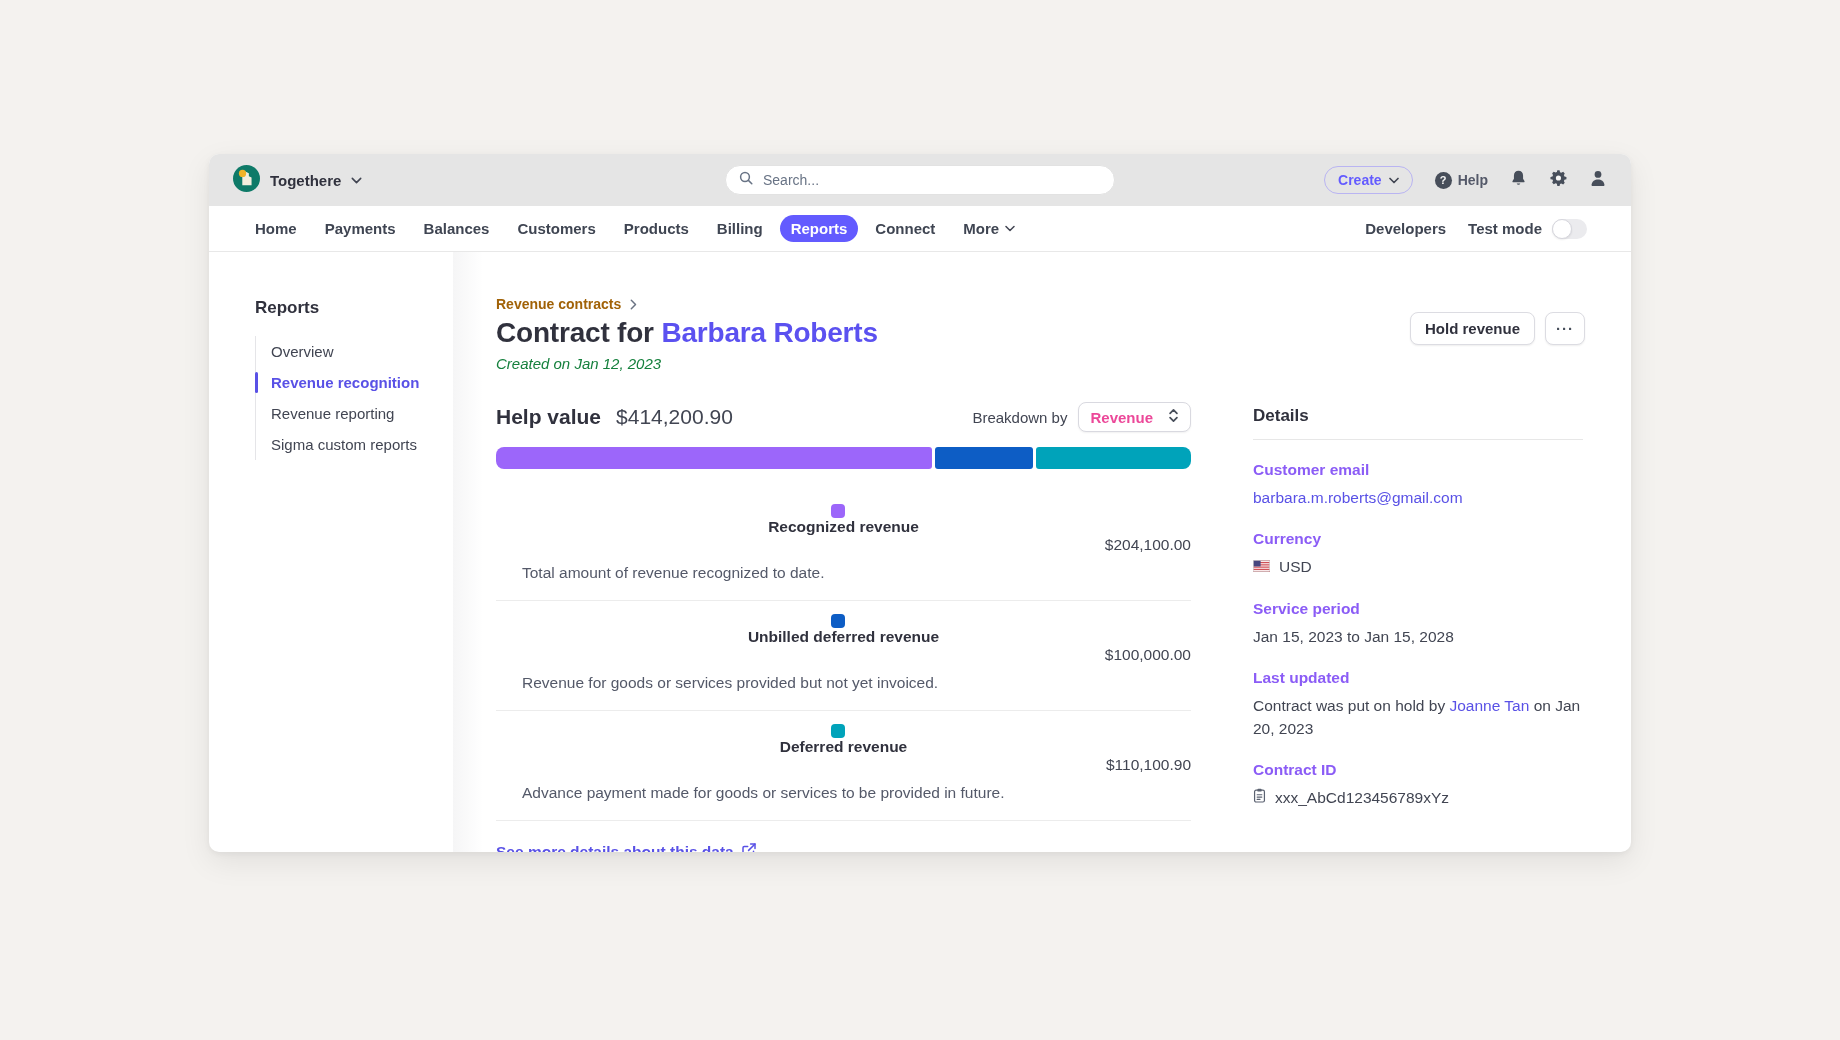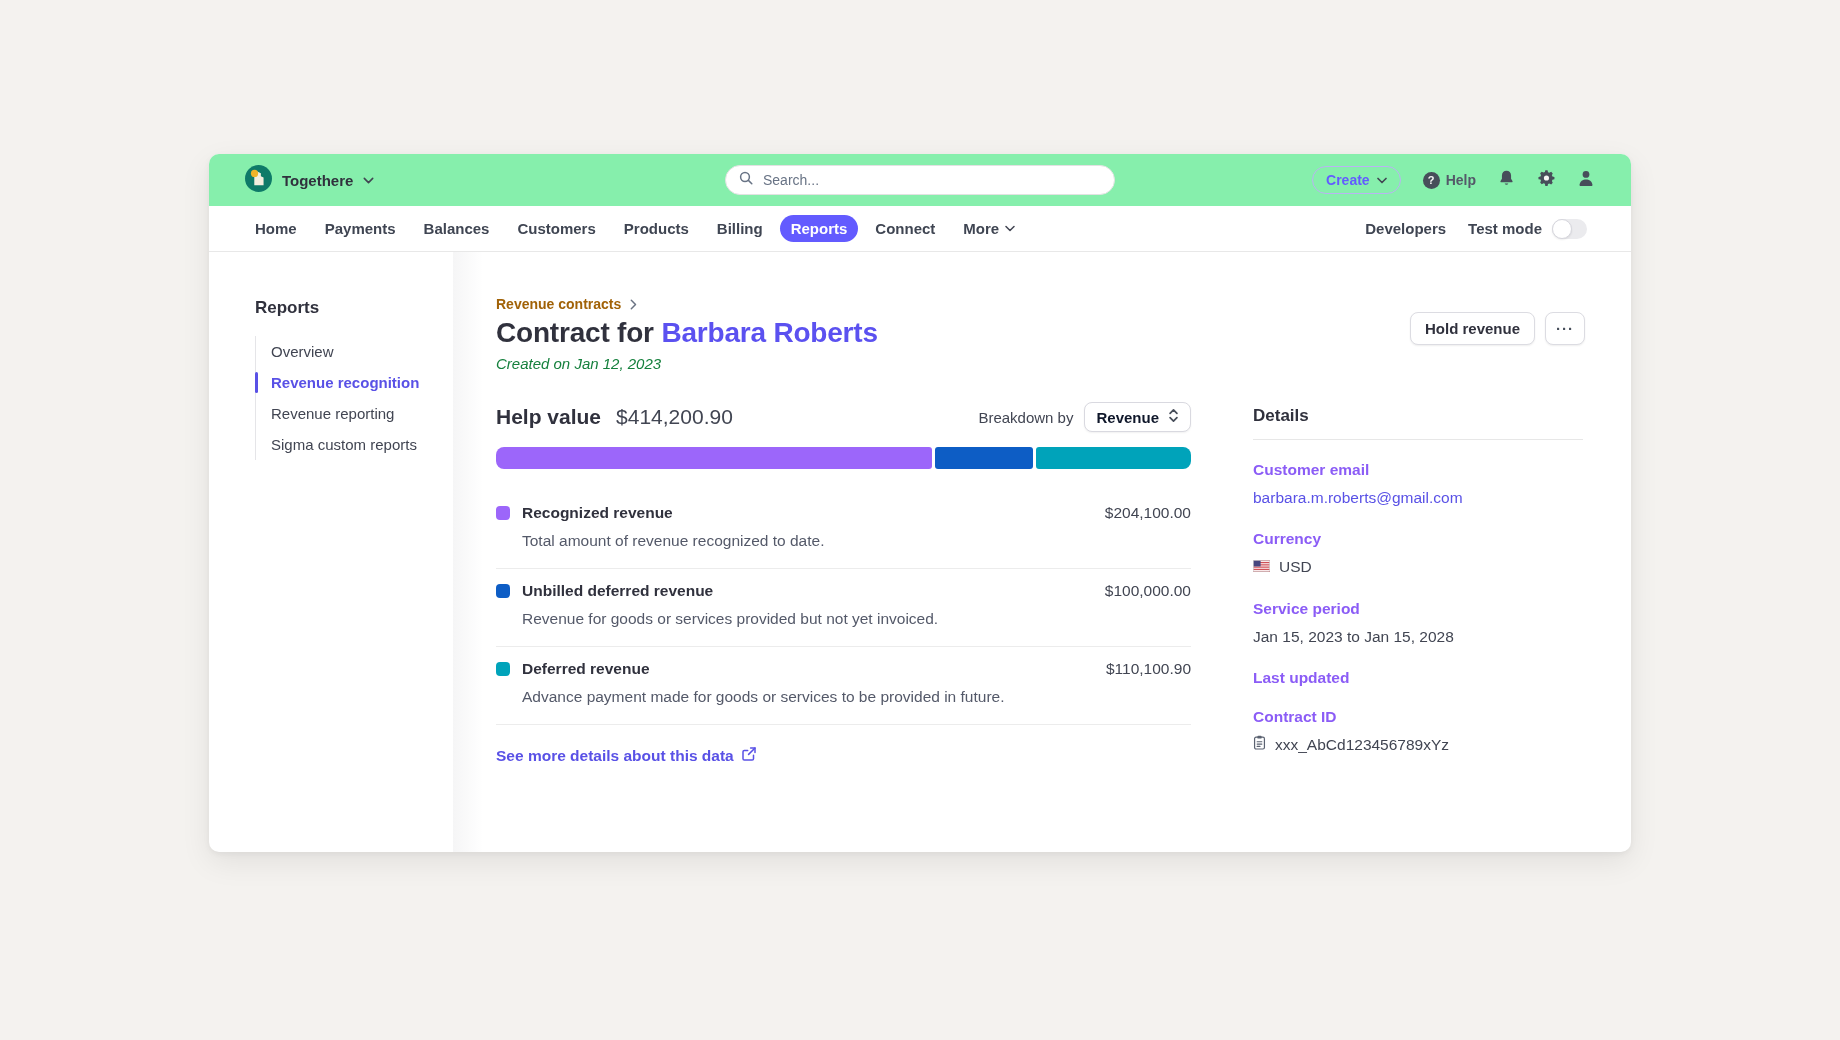--- a/index.html
+++ b/index.html
@@ -5,21 +5,21 @@
   html,body{margin:0;padding:0;width:1840px;height:1040px;overflow:hidden;
     background:#f4f2ef;font-family:"Liberation Sans","DejaVu Sans",sans-serif;
     -webkit-font-smoothing:antialiased;}
   *{box-sizing:border-box;}
 
   .card{width:1422px;height:698px;margin:154px auto 0;background:#fff;border-radius:10px;
     box-shadow:0 10px 30px rgba(0,0,0,.08),0 2px 6px rgba(0,0,0,.05);overflow:hidden;
     display:flex;flex-direction:column;}
 
   
-  .topbar{height:52px;background:#86efac;display:flex;align-items:center;padding:0 36px;flex:0 0 auto;justify-content:flex-end;}
+  .topbar{height:52px;background:#e5e5e5;display:flex;align-items:center;padding:0 24px;flex:0 0 auto;justify-content:flex-end;}
   .tb-left,.tb-right{flex:1;display:flex;align-items:center;}
   .tb-right{justify-content:flex-end;gap:22px;}
   .brand{display:flex;align-items:center;gap:10px;cursor:pointer;}
   .brand-name{font-size:15px;font-weight:700;color:#30313d;}
   .chev{color:#414552;display:inline-flex;}
   .search{width:390px;height:30px;background:#fff;border:1px solid #e2e2e2;border-radius:16px;
     display:flex;align-items:center;gap:8px;padding:0 13px;}
   .search input{border:none;outline:none;flex:1;font-size:14px;color:#30313d;background:transparent;
     font-family:inherit;}
   .search input::placeholder{color:#687385;}
@@ -72,31 +72,31 @@
 
   .columns{display:flex;}
   .report-col{width:695px;flex:0 0 auto;}
   .details-col{width:330px;margin-left:62px;flex:0 0 auto;}
 
   .total-row{display:flex;align-items:center;margin-bottom:15px;}
   .total-label{font-size:21px;font-weight:700;color:#30313d;}
   .total-amount{font-size:21px;color:#414552;margin-left:15px;}
   .breakdown{margin-left:auto;display:flex;align-items:center;gap:11px;}
   .breakdown-label{font-size:15px;color:#414552;}
-  .breakdown-btn{display:flex;align-items:center;gap:9px;background:#fff;border:1px solid #d9d9e0;
+  .breakdown-btn{display:flex;align-items:center;gap:15px;background:#fff;border:1px solid #d9d9e0;
     border-radius:8px;box-shadow:0 1px 2px rgba(0,0,0,.06);padding:5px 11px;font-size:15px;font-weight:600;
-    color:#0f172a;cursor:pointer;font-family:inherit;}
+    color:#ec4899;cursor:pointer;font-family:inherit;}
 
   .stack-bar{display:flex;gap:3px;height:22px;margin-bottom:22px;}
   .seg{border-radius:3px;}
   .seg:first-child{border-top-left-radius:8px;border-bottom-left-radius:8px;}
   .seg:last-child{border-top-right-radius:8px;border-bottom-right-radius:8px;}
 
   .rev-row{padding:13px 0 18px;border-bottom:1px solid #ececec;}
-  .rev-head{display:flex;align-items:center;}
+  .rev-head{display:flex;align-items:center;flex-direction:column;}
   .dot{width:14px;height:14px;border-radius:4px;margin-right:12px;flex:0 0 auto;}
   .rev-label{font-size:15.5px;font-weight:600;color:#30313d;}
   .rev-amount{margin-left:auto;font-size:15.5px;color:#414552;}
   .rev-desc{margin:10px 0 0 26px;font-size:15.5px;color:#545969;}
 
   .see-more{margin-top:22px;display:flex;align-items:center;gap:8px;color:#5951e6;font-size:15.5px;
     font-weight:700;cursor:pointer;}
 
   .details-title{font-size:17px;font-weight:700;color:#30313d;margin:4px 0 0;padding-bottom:13px;
     border-bottom:1px solid #e7e7e7;}
@@ -339,20 +339,21 @@
             </div>
           </div>
 
           <div class="detail-group">
             <div class="detail-label">Service period</div>
             <div class="detail-value">Jan 15, 2023 to Jan 15, 2028</div>
           </div>
 
           <div class="detail-group">
             <div class="detail-label">Last updated</div>
+            <div class="detail-value"><span>Contract was put on hold by </span><span class="link-text">Joanne Tan</span><span> on Jan 20, 2023</span></div>
           </div>
 
           <div class="detail-group">
             <div class="detail-label">Contract ID</div>
             <div class="detail-value inline-row">
               <span>
                 <svg width="13" height="15" viewBox="0 0 14 16" fill="none" stroke="#5a6170" stroke-width="1.3" stroke-linecap="round">
                   <rect x="1.7" y="2.3" width="10.6" height="12.7" rx="1.6"></rect>
                   <rect x="4.7" y="0.8" width="4.6" height="3" rx="1" fill="#5a6170" stroke="none"></rect>
                   <path d="M4.5 7.2h5 M4.5 9.7h5 M4.5 12.2h3"></path>

